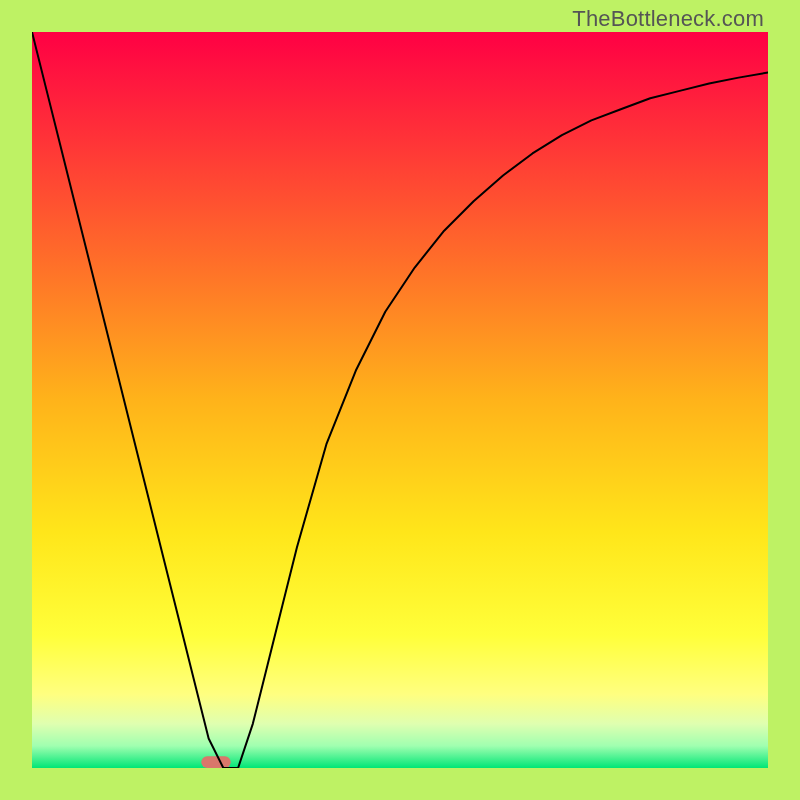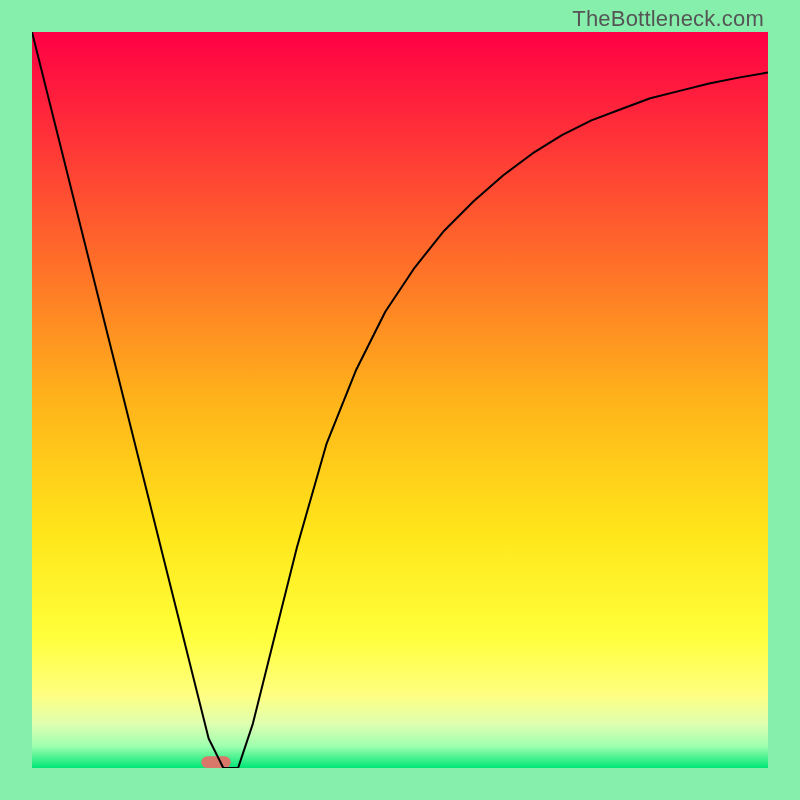--- a/index.html
+++ b/index.html
@@ -7,21 +7,21 @@
     padding: 0;
     width: 800px;
     height: 800px;
     overflow: hidden;
     background: #000;
     font-family: Arial, Helvetica, sans-serif;
   }
   .frame {
     width: 800px;
     height: 800px;
-    background: #86efac;
+    background: #bef264;
     position: relative;
   }
   .plot-area {
     position: absolute;
     left: 32px;
     top: 32px;
     width: 736px;
     height: 736px;
     overflow: hidden;
   }

